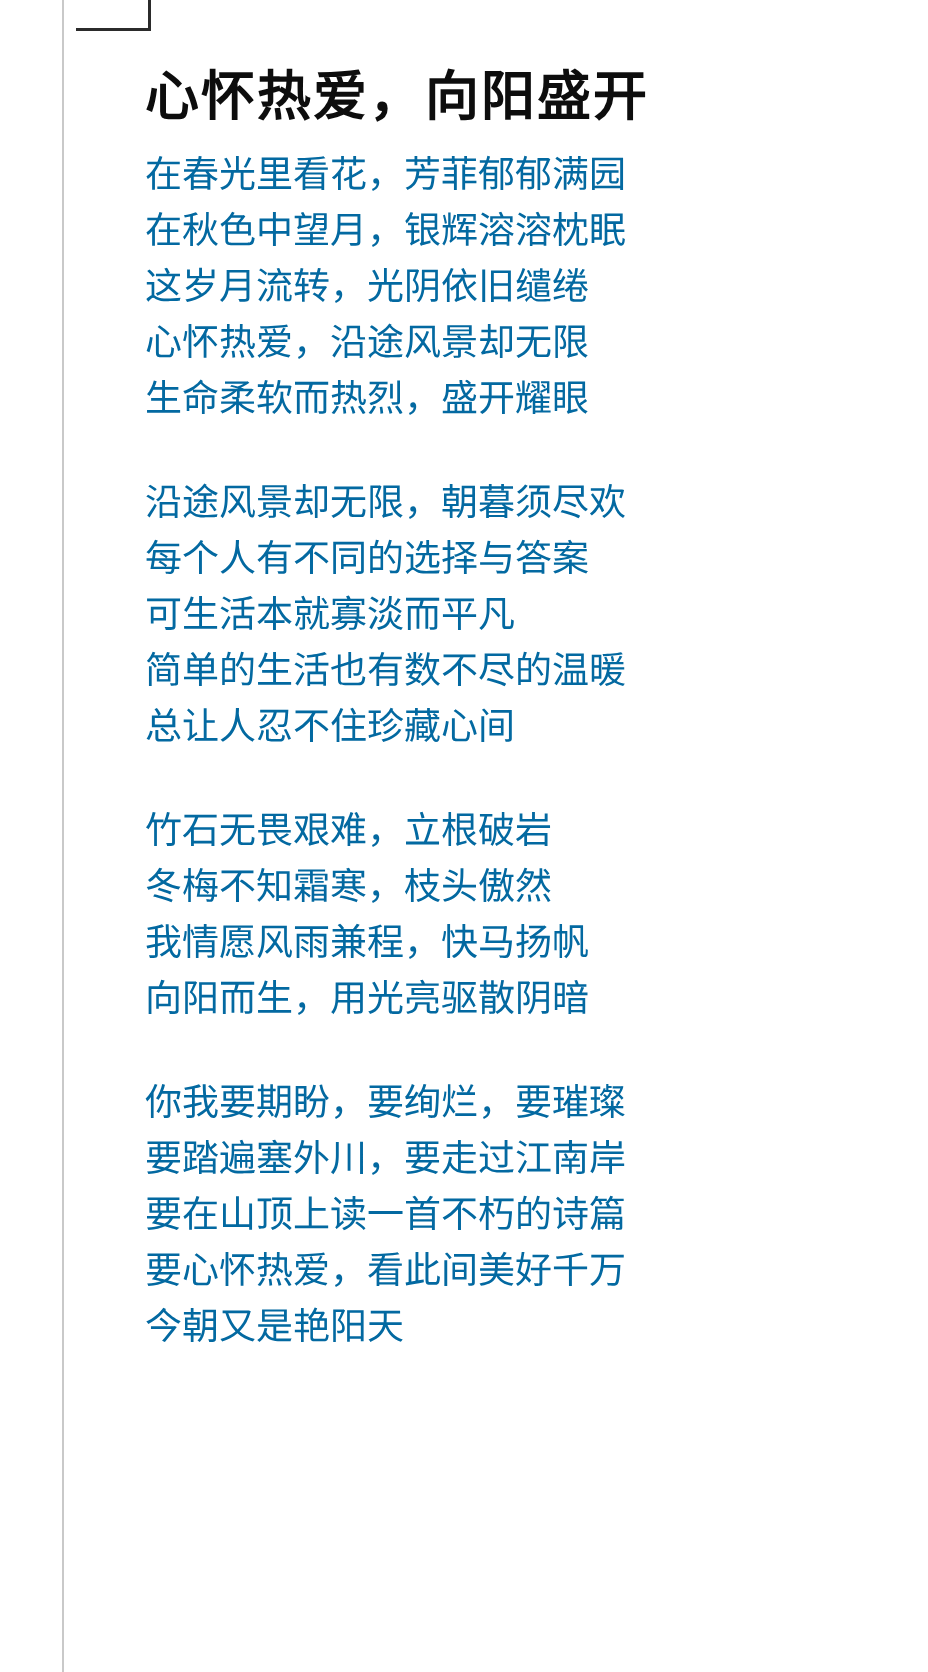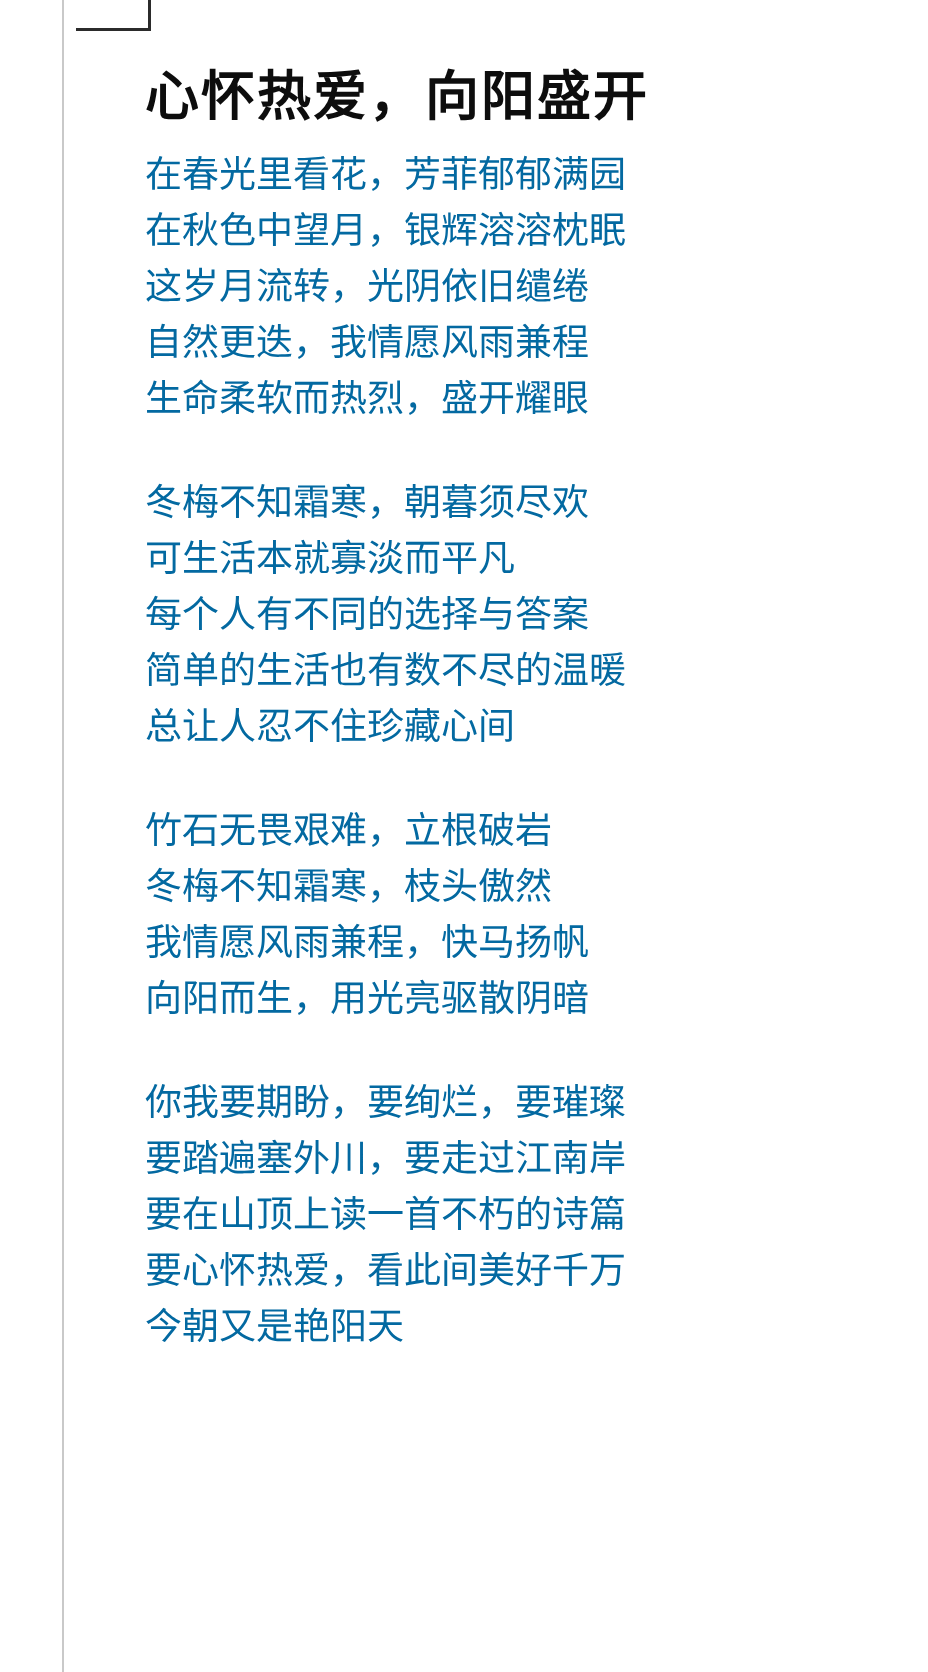--- a/index.html
+++ b/index.html
@@ -76,28 +76,28 @@
 <div class="left-rule"></div>
 <div class="corner-mark"></div>
 
 <div class="page">
   <h1 class="doc-title">心怀热爱，向阳盛开</h1>
 
   <div class="stanza">
     <div class="line">在春光里看花，芳菲郁郁满园</div>
     <div class="line">在秋色中望月，银辉溶溶枕眠</div>
     <div class="line">这岁月流转，光阴依旧缱绻</div>
-    <div class="line">自然更迭，我情愿风雨兼程</div>
+    <div class="line">心怀热爱，沿途风景却无限</div>
     <div class="line">生命柔软而热烈，盛开耀眼</div>
   </div>
 
   <div class="stanza">
-    <div class="line">冬梅不知霜寒，朝暮须尽欢</div>
+    <div class="line">沿途风景却无限，朝暮须尽欢</div>
+    <div class="line">每个人有不同的选择与答案</div>
     <div class="line">可生活本就寡淡而平凡</div>
-    <div class="line">每个人有不同的选择与答案</div>
     <div class="line">简单的生活也有数不尽的温暖</div>
     <div class="line">总让人忍不住珍藏心间</div>
   </div>
 
   <div class="stanza">
     <div class="line">竹石无畏艰难，立根破岩</div>
     <div class="line">冬梅不知霜寒，枝头傲然</div>
     <div class="line">我情愿风雨兼程，快马扬帆</div>
     <div class="line">向阳而生，用光亮驱散阴暗</div>
   </div>

